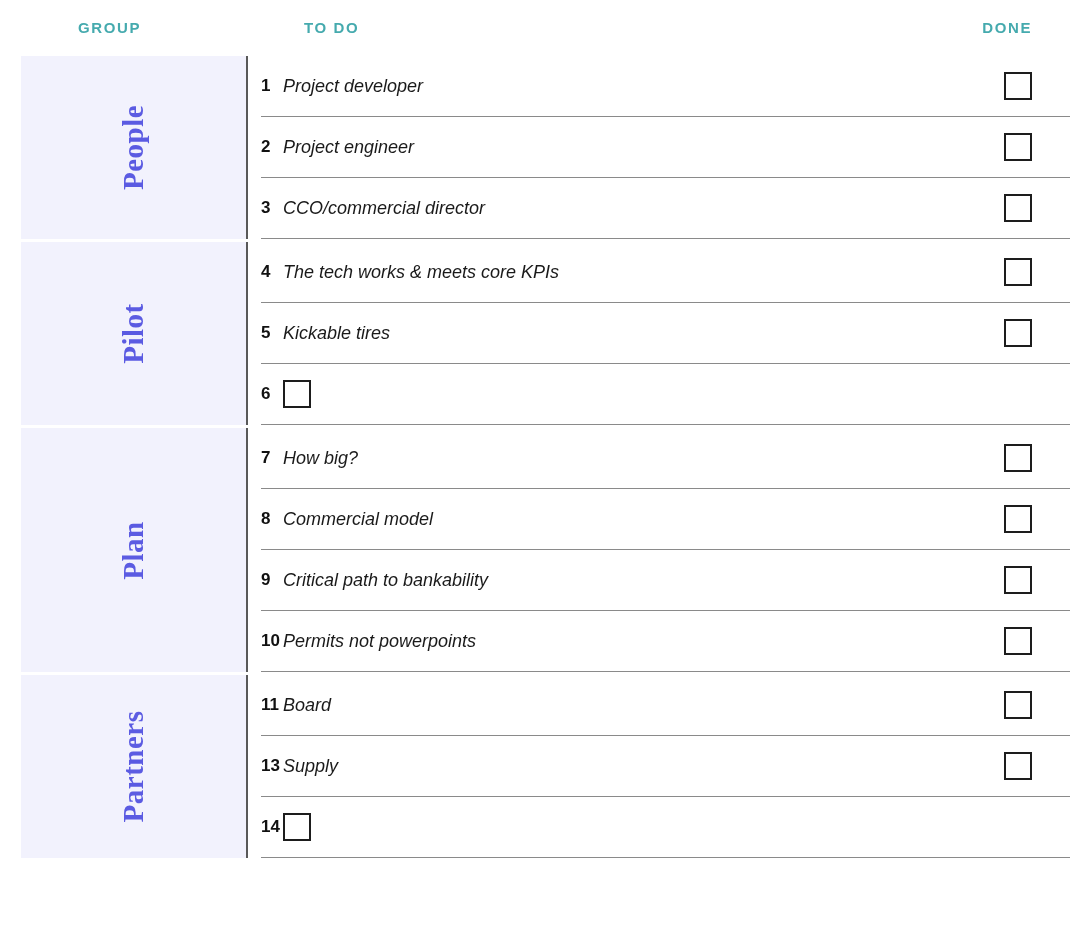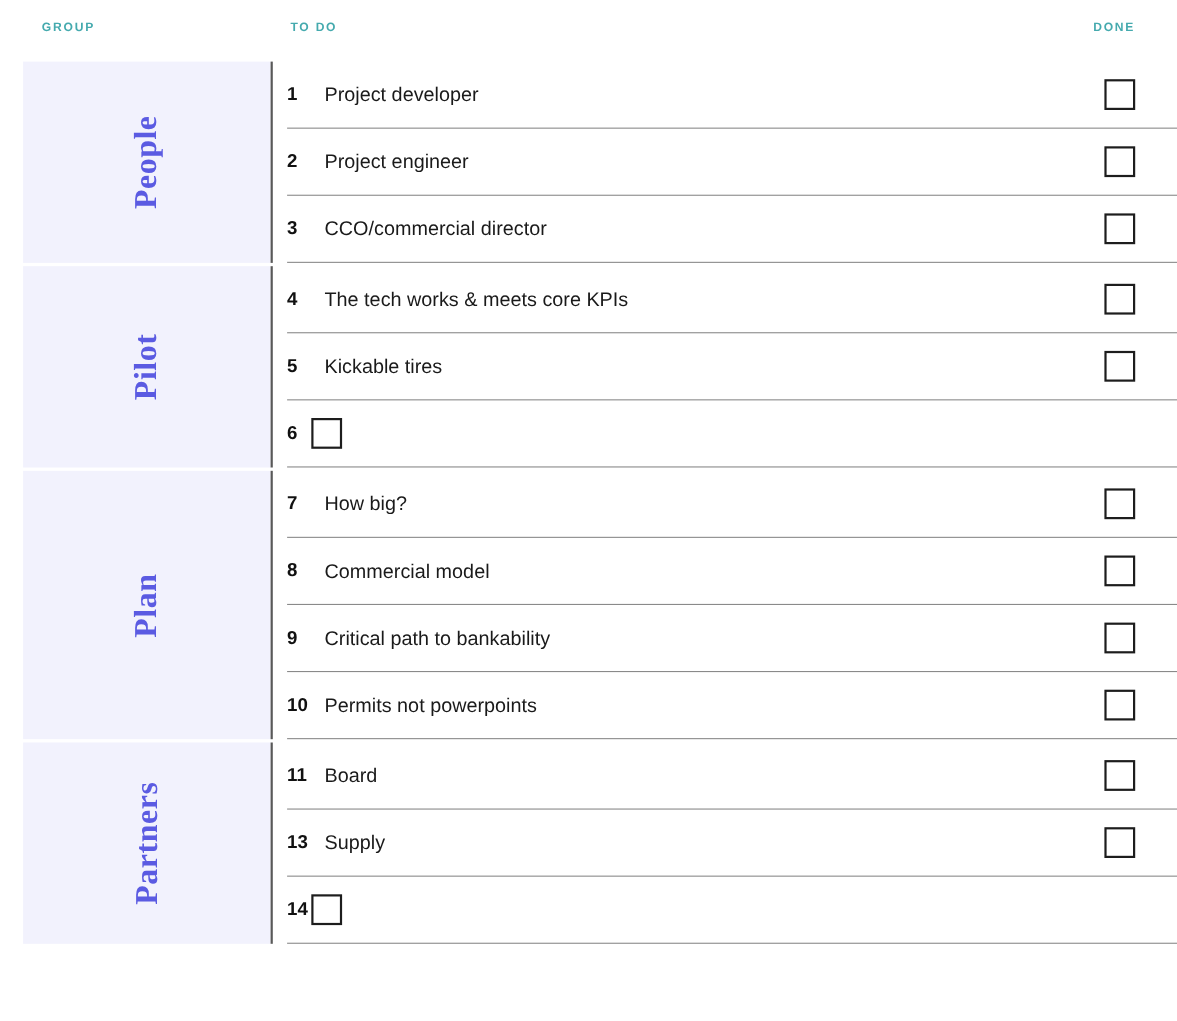--- a/index.html
+++ b/index.html
@@ -28,26 +28,27 @@
     position: absolute;
     left: 0;
     top: 0;
     width: 1070px;
     height: 56px;
   }
   .col-head {
     position: absolute;
     font-family: "Liberation Sans", sans-serif;
     font-weight: bold;
-    font-size: 11px;
+    font-size: 15px;
     letter-spacing: 1.6px;
     color: #45AAAE;
     text-transform: uppercase;
     white-space: nowrap;
     top: 19px;
+    margin-left: 40px;
   }
   .col-head.group { left: 38px; }
   .col-head.todo  { left: 264px; text-align: right; }
   .col-head.done  { right: 38px; }
 
   
   .board {
     position: absolute;
     left: 0;
     top: 56px;
@@ -118,27 +119,27 @@
   .task-num {
     flex: 0 0 auto;
     min-width: 22px;
     font-size: 17px;
     font-weight: bold;
     color: #111111;
     text-align: left;
   }
   .task-text {
     flex: 1 1 auto;
-    margin-left: 12px;
     font-size: 18px;
     font-weight: normal;
     color: #1a1a1a;
     white-space: nowrap;
     overflow: hidden;
     text-overflow: ellipsis;
+    font-style: italic;
   }
   .checkbox {
     flex: 0 0 auto;
     width: 28px;
     height: 28px;
     background: #ffffff;
     border: 2.2px solid #1d1d1d;
     box-sizing: border-box;
     cursor: pointer;
   }

